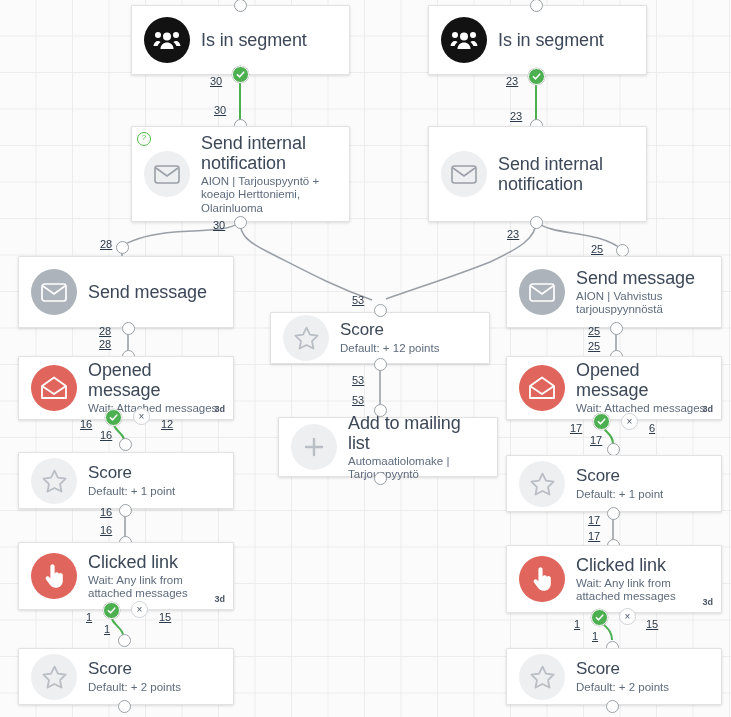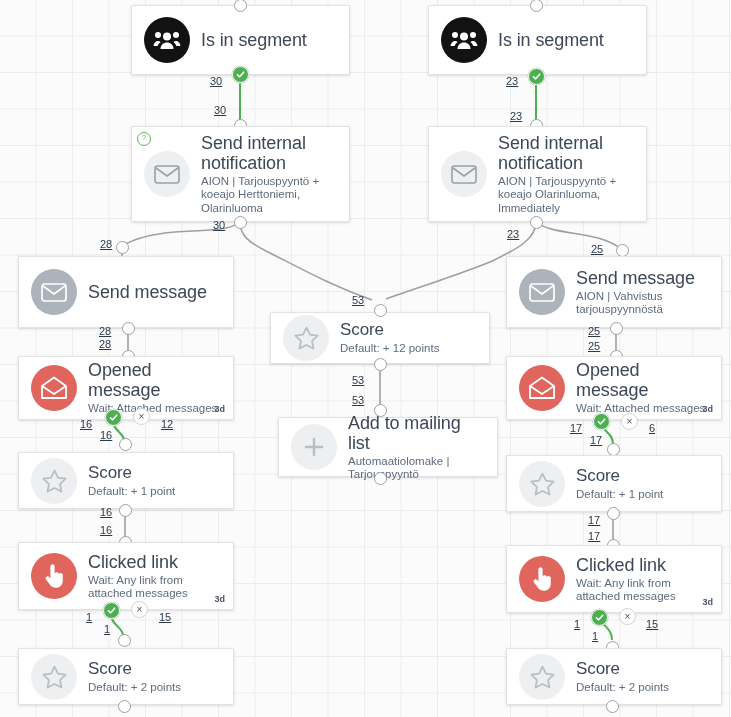--- a/index.html
+++ b/index.html
@@ -197,21 +197,20 @@
 
   <div class="node" style="left:428px;top:126px;width:219px;height:96px;">
     <div class="ico lgrey">
       <svg width="26" height="19" viewBox="0 0 26 19" fill="none" stroke="#9aa0a6" stroke-width="1.6">
         <rect x="1" y="1" width="24" height="17" rx="2.5"></rect>
         <path d="M2 3 L13 11 L24 3"></path>
       </svg>
     </div>
     <div class="txt">
       <div class="title lg">Send internal notification</div>
-      <div class="sub">AION | Tarjouspyyntö + koeajo Olarinluoma, Immediately</div>
     </div>
   </div>
 
   <div class="port" style="left:234px;top:216px;"></div>
   <div class="cnt" style="left:213px;top:219px;">30</div>
   <div class="port" style="left:116px;top:241px;"></div>
   <div class="cnt" style="left:100px;top:238px;">28</div>
 
   <div class="port" style="left:530px;top:216px;"></div>
   <div class="cnt" style="left:507px;top:228px;">23</div>

